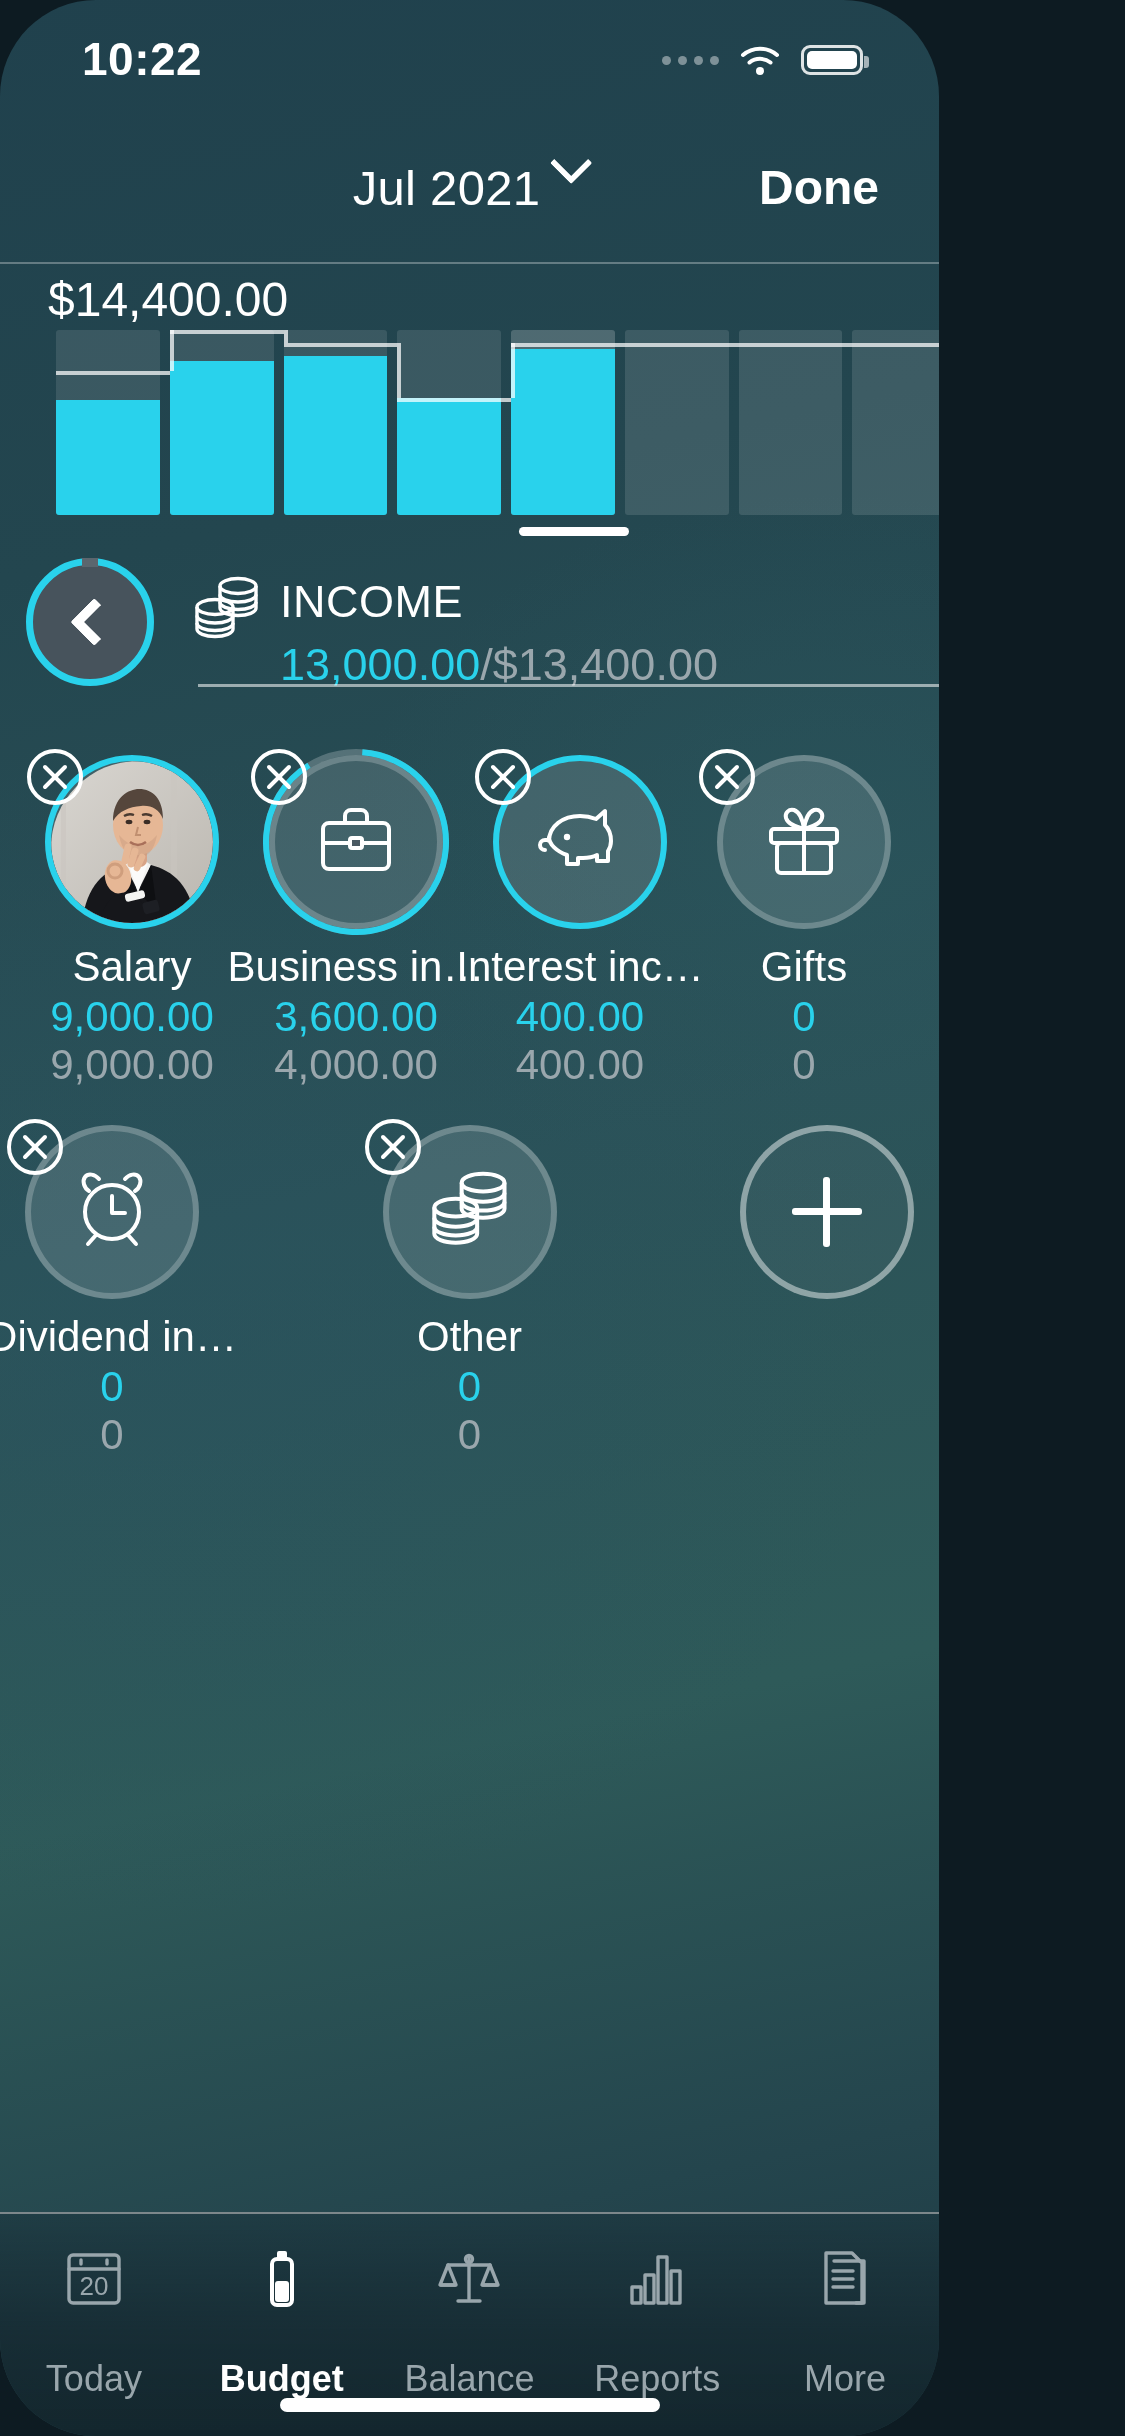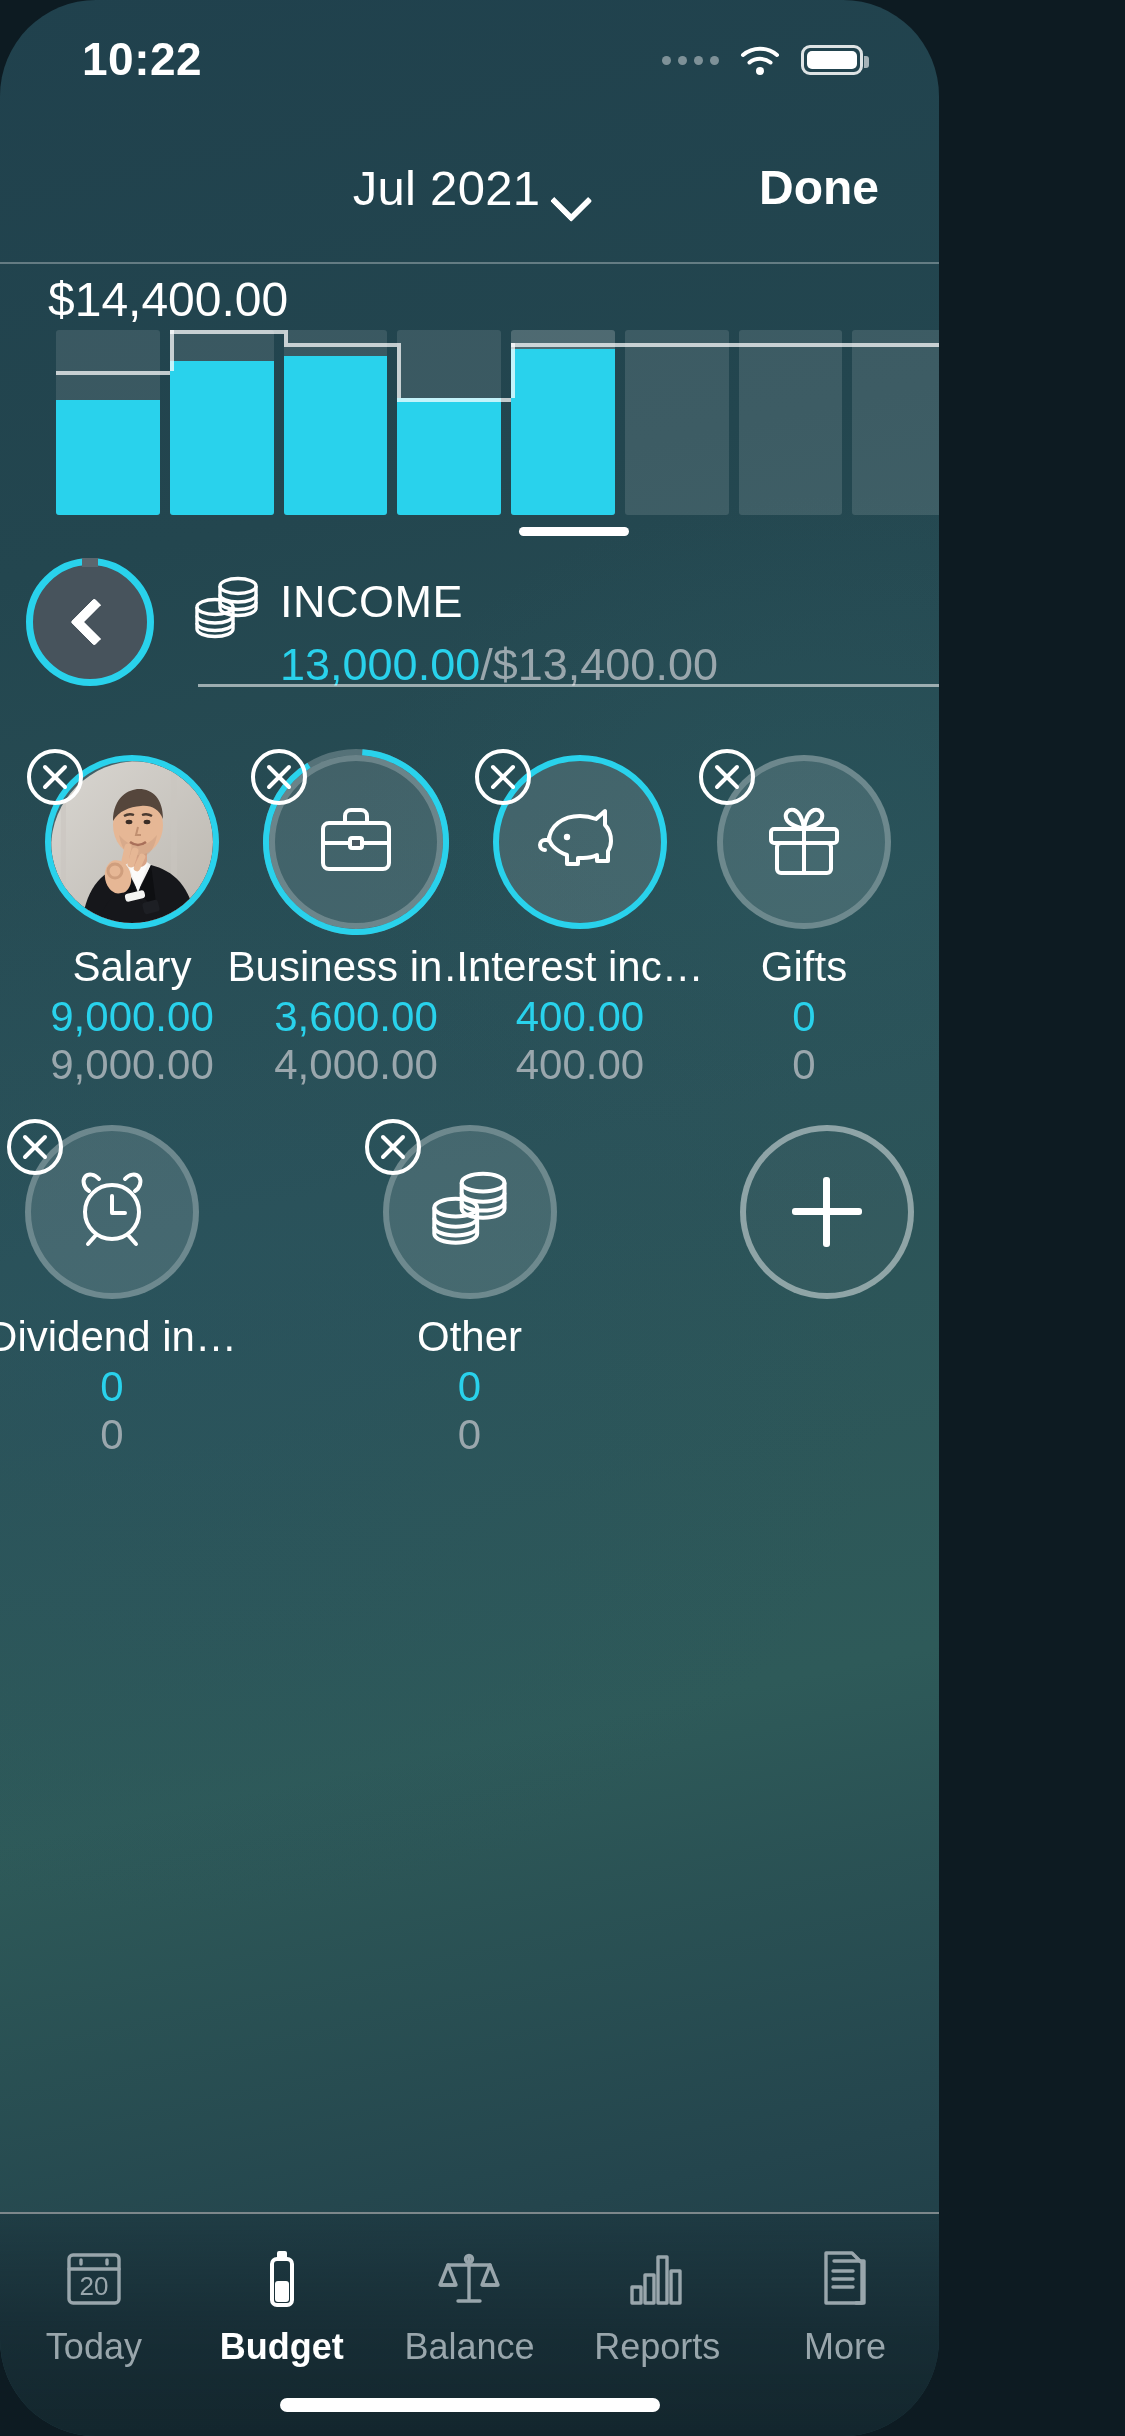--- a/index.html
+++ b/index.html
@@ -25,21 +25,21 @@
   .dots{ display:flex; gap:7px; align-items:center; }
   .dots i{ display:block; width:9px; height:9px; border-radius:50%; background:rgba(255,255,255,.42); }
   .wifi{ width:42px; height:32px; position:relative; }
   .batt{ width:62px; height:30px; border:3px solid rgba(255,255,255,.85); border-radius:9px; position:relative; }
   .batt::after{ content:""; position:absolute; right:-9px; top:8px; width:5px; height:12px; background:rgba(255,255,255,.6); border-radius:0 3px 3px 0; }
   .batt i{ position:absolute; left:3px; top:3px; bottom:3px; right:3px; background:#fff; border-radius:5px; }
 
   
   #header{ position:absolute; top:148px; left:0; width:100%; height:105px; }
   #month-selector{ position:absolute; left:50%; transform:translateX(-50%); top:12px;
-     display:flex; align-items:flex-end; gap:16px; cursor:pointer; }
+     display:flex; align-items:flex-start; gap:16px; cursor:pointer; }
   #month-label{ color:#fff; font-size:49px; font-weight:400; letter-spacing:.3px; }
   .chev-down{ width:30px; height:30px; border-right:6px solid #fff; border-bottom:6px solid #fff;
      transform:rotate(45deg); margin-top:-12px; border-radius:2px; }
   #done-btn{ position:absolute; right:60px; top:12px; color:#fff; font-size:48px; font-weight:600; cursor:pointer; }
 
   
   #chart-divider{ position:absolute; top:262px; left:0; width:100%; height:2px; background:rgba(255,255,255,.30); }
   #chart-amount{ position:absolute; left:48px; top:272px; color:#fff; font-size:48px; font-weight:400; }
   #chart{ position:absolute; left:56px; top:330px; width:1014px; height:185px; }
   .bar-slot{ position:absolute; bottom:0; top:0; }
@@ -85,21 +85,21 @@
   .add-bubble{ width:174px; height:174px; border-radius:50%; border:6px solid rgba(255,255,255,.45);
      background:rgba(255,255,255,.04); display:flex; align-items:center; justify-content:center; cursor:pointer; }
   .plus-h{ position:absolute; width:70px; height:7px; background:#fff; border-radius:3px; }
   .plus-v{ position:absolute; width:7px; height:70px; background:#fff; border-radius:3px; }
 
   
   #tabbar{ position:absolute; bottom:0; left:0; width:100%; height:224px;
      border-top:2px solid rgba(255,255,255,.45);
      background:linear-gradient(180deg, rgba(26,51,60,.55) 0%, rgba(22,43,51,.92) 55%, rgba(19,38,45,1) 100%);
      display:flex; }
-  .tab{ flex:1; display:flex; flex-direction:column; align-items:center; padding-top:26px; cursor:pointer; }
+  .tab{ flex:1; display:flex; flex-direction:column; align-items:center; padding-top:26px; cursor:pointer;gap:32px; }
   .tab-icon{ height:76px; display:flex; align-items:center; justify-content:center; }
   .tab-label{ margin-top:10px; font-size:36px; color:#99a6ac; }
   .tab.active .tab-label{ color:#fff; font-weight:600; }
   #home-indicator{ position:absolute; bottom:24px; left:50%; transform:translateX(-50%);
      width:380px; height:14px; background:#fff; border-radius:8px; }
 </style>
 </head>
 <body>
 
 <div id="phone">

